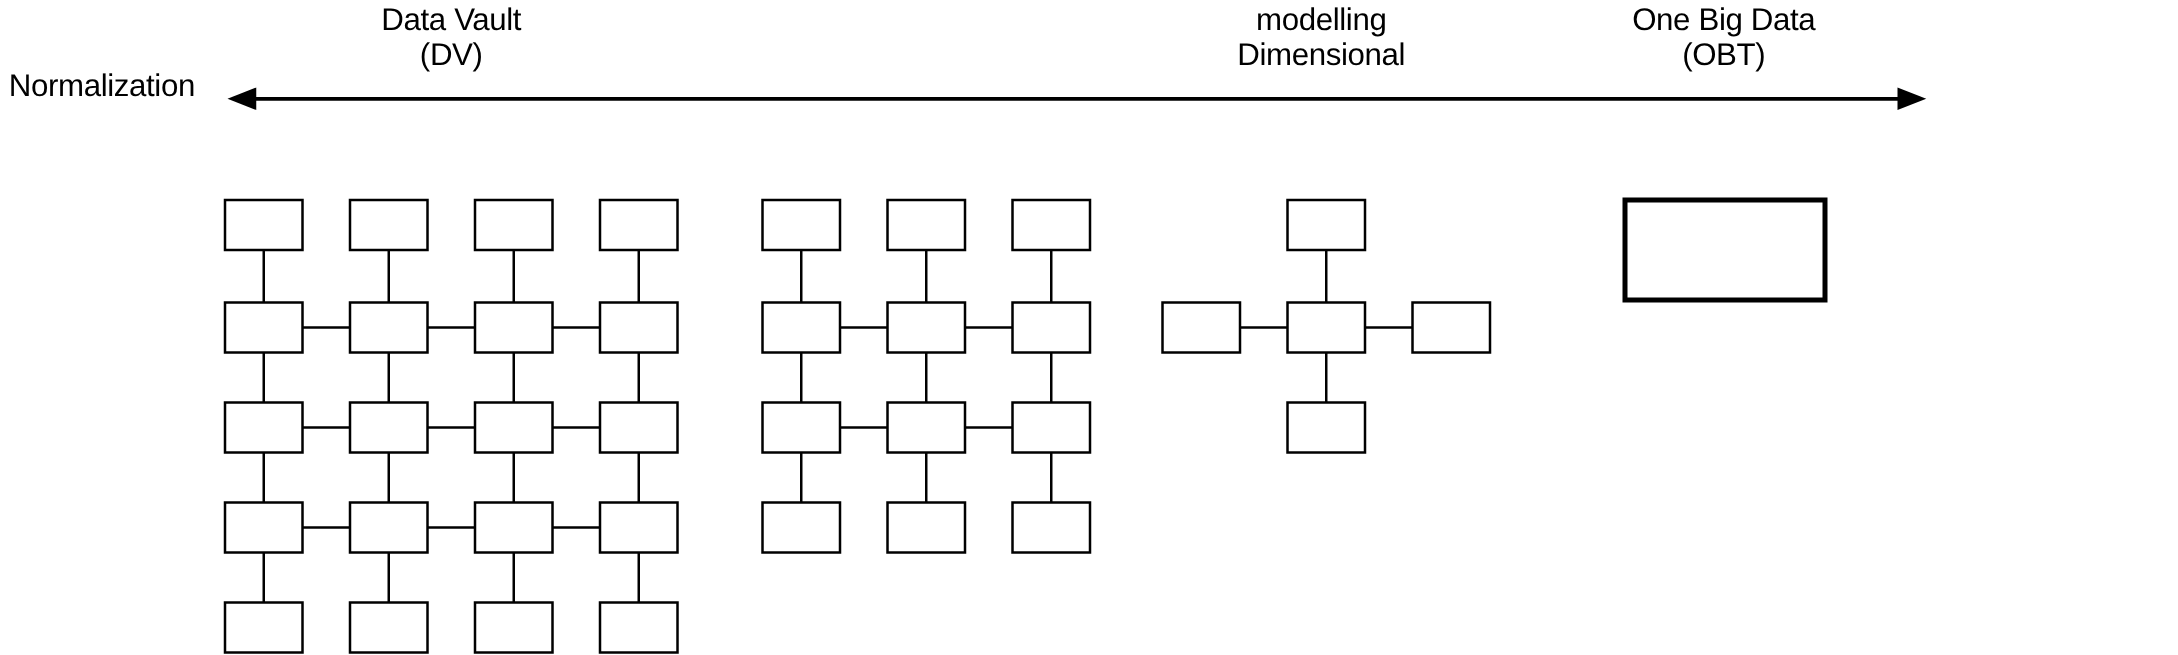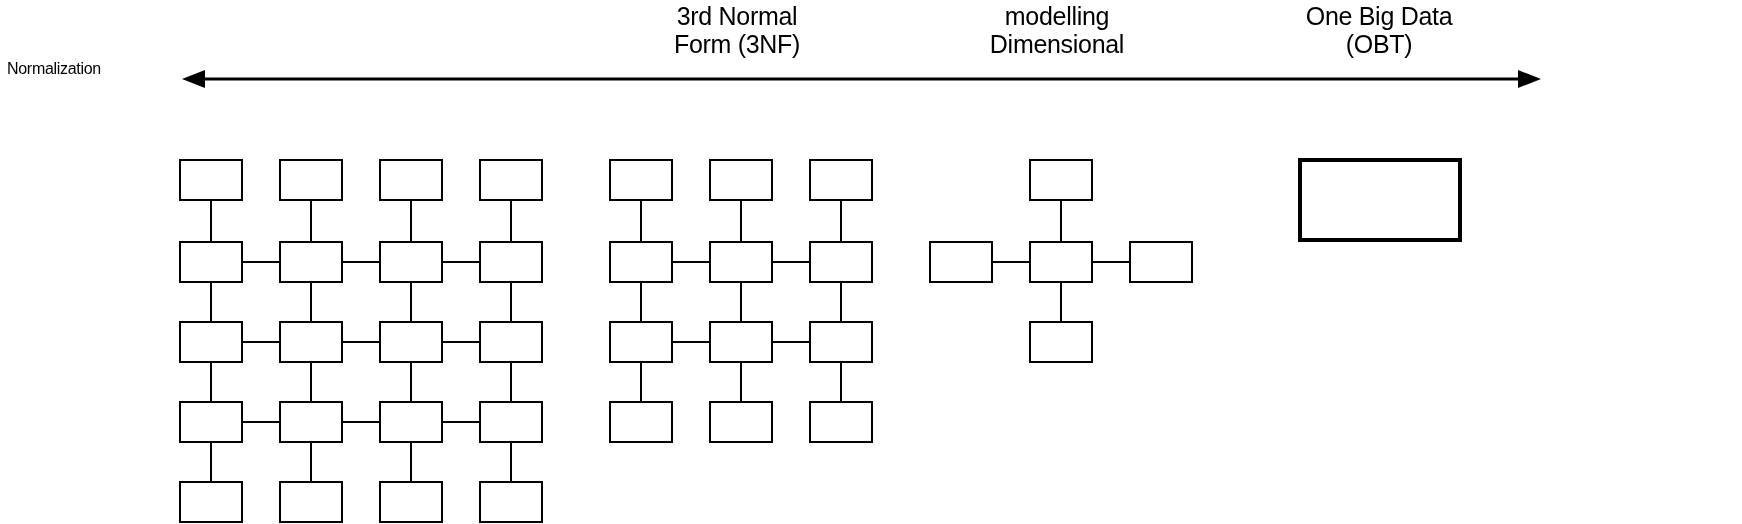--- a/index.html
+++ b/index.html
@@ -14,21 +14,21 @@
   }
   .schema-canvas {
     position: absolute;
     left: 0; top: 0;
     width: 1742px; height: 524px;
     display: block;
   }
   .endpoint-label {
     position: absolute;
     top: 55px;
-    font-size: 16px;
+    font-size: 25px;
     line-height: 28px;
     letter-spacing: -0.3px;
     white-space: nowrap;
   }
   .endpoint-label.right { }
   .category-label {
     position: absolute;
     top: 2px;
     transform: translateX(-50%);
     text-align: center;
@@ -136,25 +136,25 @@
         <rect x="1030" y="322" width="62" height="40" fill="#ffffff" stroke="#000000" stroke-width="2"></rect>
       </g>
       <g>
         <rect x="1300" y="160" width="160" height="80" fill="#ffffff" stroke="#000000" stroke-width="4"></rect>
       </g>
     </svg>
 
   <div class="endpoint-label" style="left:7px">Normalization</div>
 
 
+  <div class="category-label" style="left:361px">
+    <div>Data Vault</div>
+    <div>(DV)</div>
+  </div>
 
-  <div class="category-label" style="left:737px">
-    <div>3rd Normal</div>
-    <div>Form (3NF)</div>
-  </div>
 
   <div class="category-label" style="left:1057px">
     <div>modelling</div>
     <div>Dimensional</div>
   </div>
 
   <div class="category-label" style="left:1379px">
     <div>One Big Data</div>
     <div>(OBT)</div>
   </div>

